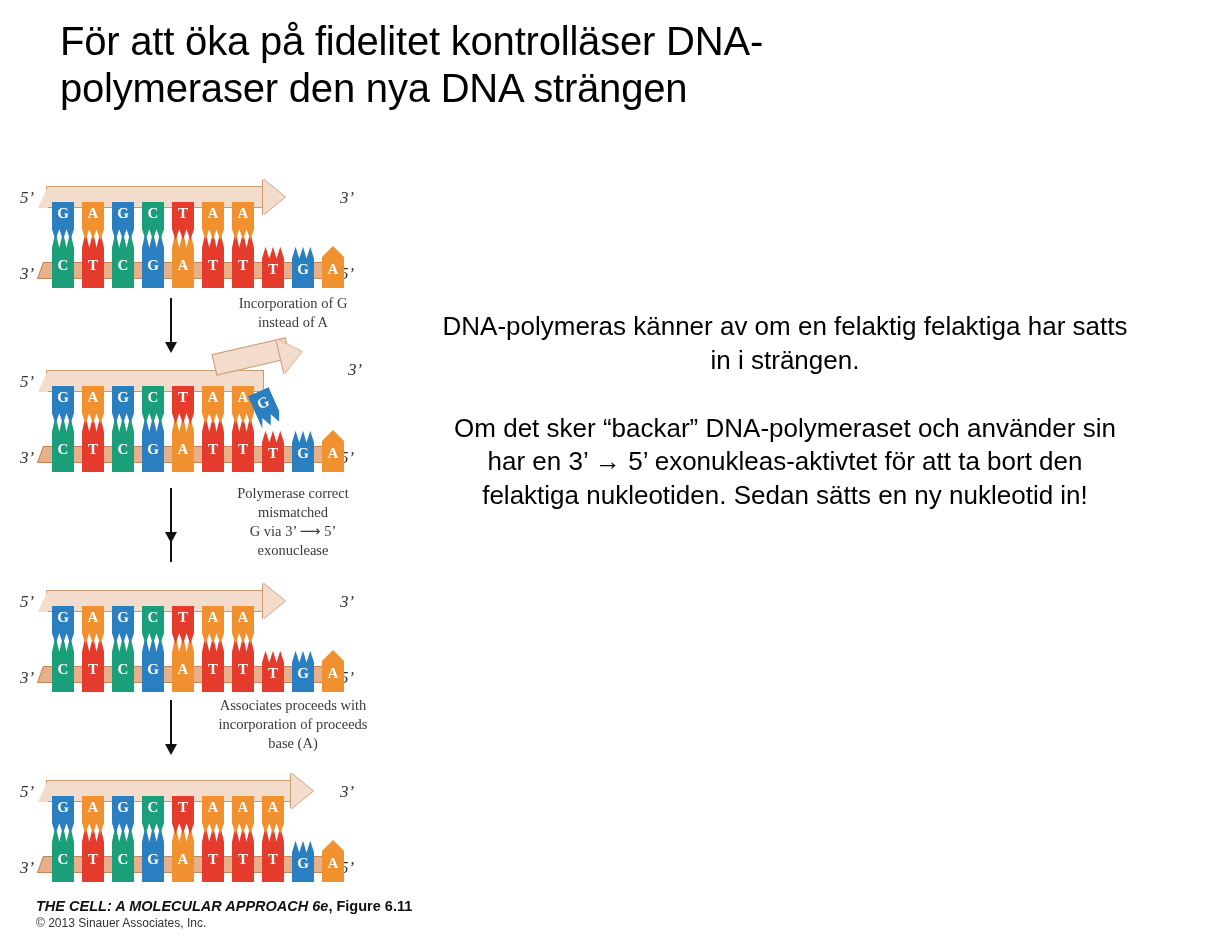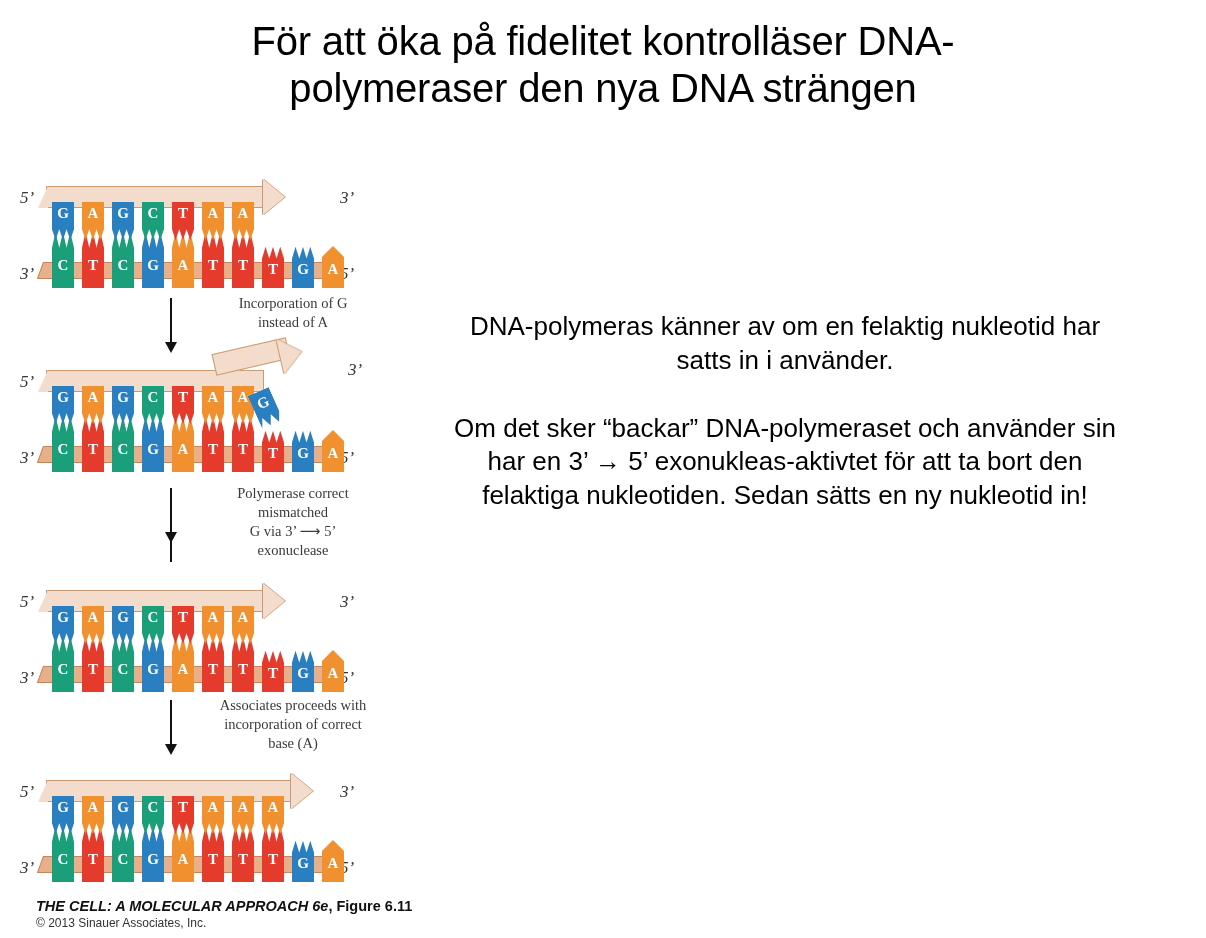--- a/index.html
+++ b/index.html
@@ -6,21 +6,21 @@
   body{
     width:1206px;height:938px;background:#ffffff;
     font-family:"Liberation Sans", sans-serif;
     color:#000;overflow:hidden;position:relative;
   }
   .slide{position:relative;width:1206px;height:938px;}
 
   
   .title{
     position:absolute;left:60px;top:18px;width:1086px;
-    text-align:center;font-size:40px;line-height:1.18;
+    font-size:40px;line-height:1.18;
     font-weight:400;letter-spacing:-0.2px;color:#000;
   }
   .title .l2{display:block;}
 
   
   .body-text{
     position:absolute;left:440px;top:310px;width:690px;
     text-align:center;font-size:26px;line-height:1.30;color:#000;
   }
   .para{margin:0;}
@@ -157,21 +157,21 @@
 <body>
 
 <div class="slide">
 
   <div class="title">
     <span>För att öka på fidelitet kontrolläser DNA-</span>
     <span class="l2">polymeraser den nya DNA strängen</span>
   </div>
 
   <div class="body-text">
-    <p class="para p1">DNA-polymeras känner av om en felaktig nukleotid har satts in i använder.</p>
+    <p class="para p1">DNA-polymeras känner av om en felaktig felaktiga har satts in i strängen.</p>
     <p class="para p2">Om det sker “backar” DNA-polymeraset och använder sin har en 3’ → 5’ exonukleas-aktivtet för att ta bort den felaktiga nukleotiden. Sedan sätts en ny nukleotid in!</p>
   </div>
 
 
   <div class="figure">
 
     <div class="panel p-1">
       <span class="prime tl">5’</span>
       <span class="prime tr">3’</span>
       <span class="prime bl">3’</span>
@@ -275,21 +275,21 @@
           <div class="nt top c-T paired" style="left: 120px;">T</div>
           <div class="nt top c-A paired" style="left: 150px;">A</div>
           <div class="nt top c-A paired" style="left: 180px;">A</div>
         </div>
     </div>
 
     <div class="step s-3">
       <div class="step-arrow" style="height:52px;"></div>
       <div class="step-text">
         <div>Associates proceeds with</div>
-        <div>incorporation of correct</div>
+        <div>incorporation of proceeds</div>
         <div>base (A)</div>
       </div>
     </div>
 
     <div class="panel p-4">
       <span class="prime tl">5’</span>
       <span class="prime tr">3’</span>
       <span class="prime bl">3’</span>
       <span class="prime br">5’</span>
       <div class="backbone-top bt-w2"></div>

